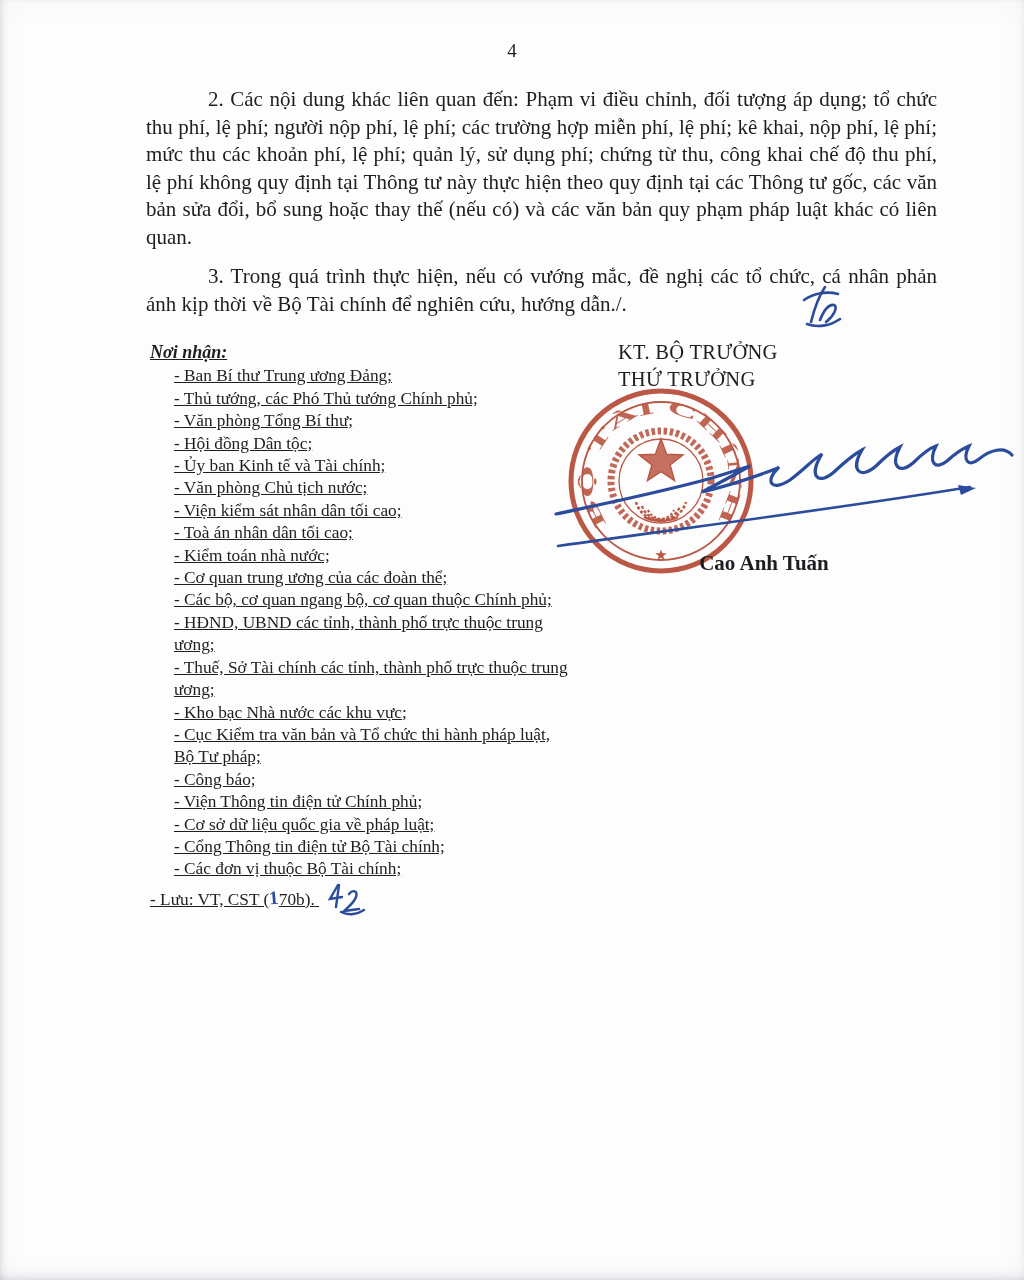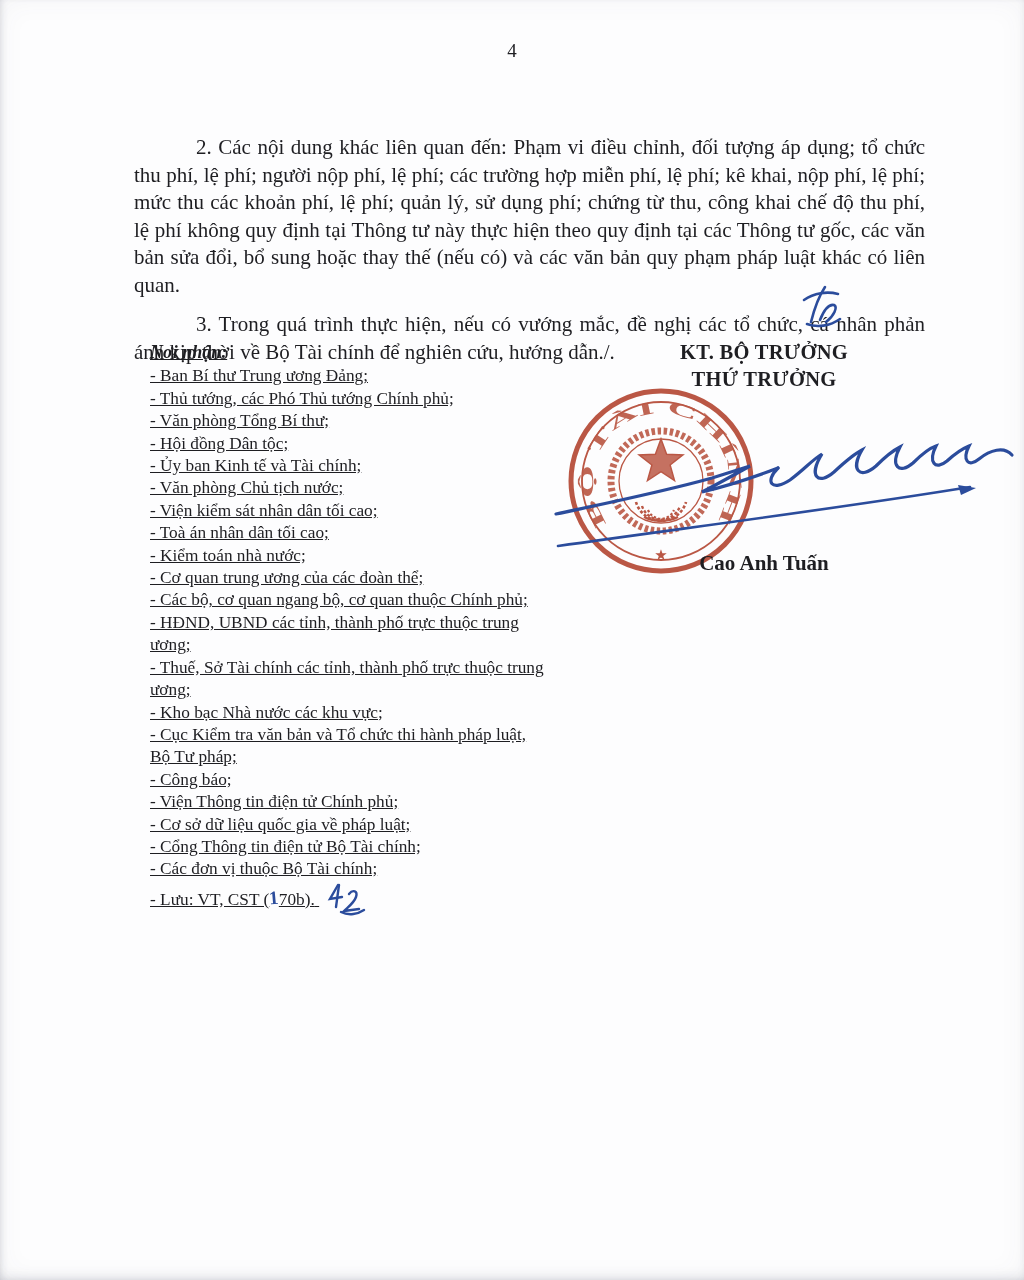--- a/index.html
+++ b/index.html
@@ -8,35 +8,35 @@
     background:#fdfdfe;
     font-family:"Liberation Serif","DejaVu Serif",serif;
     color:#1e1e22;
     box-shadow: inset 0 0 28px rgba(70,75,95,.05),
                 inset 5px 0 8px -5px rgba(70,75,95,.20),
                 inset 0 -9px 12px -7px rgba(70,75,95,.16),
                 inset -4px 0 8px -6px rgba(70,75,95,.12);
   }
   .pagenum{position:absolute;top:40px;left:0;width:1024px;text-align:center;
     font-size:19px;}
-  .para{position:absolute;left:134px;width:791px;text-align:justify;
-    text-indent:62px;font-size:21px;line-height:27.5px;margin-top:48px;}
+  .para{position:absolute;left:146px;width:791px;text-align:justify;
+    text-indent:62px;font-size:21px;line-height:27.5px;}
   #para2{top:86px;}
   #para3{top:263px;}
   .recipients{position:absolute;left:150px;top:341px;width:456px;
     font-size:17.3px;line-height:22.4px;text-decoration:underline;}
   .r-title{font-weight:bold;font-style:italic;font-size:18px;margin-bottom:2px;}
-  .r-item{white-space:pre-line;}
+  .r-item{white-space:pre-line;margin-left:24px;}
   .luu-line{white-space:nowrap;}
   .ink{color:#2b4c9c;}
   .luu-insert{font-weight:bold;display:inline-block;transform:translateY(-1px) rotate(-5deg);
     font-size:19px;}
   .luu-mark{display:inline-block;vertical-align:-12px;margin-left:5px;}
-  .sig-head{position:absolute;left:618px;top:339px;width:292px;text-align:center;
-    font-weight:bold;font-size:20.5px;line-height:27px;letter-spacing:.3px;}
+  .sig-head{position:absolute;left:618px;top:339px;width:292px;
+    font-weight:normal;font-size:20.5px;line-height:27px;letter-spacing:.3px;}
   .sig-name{position:absolute;left:618px;top:551px;width:292px;text-align:center;
     font-weight:bold;font-size:21px;z-index:4;}
   .seal{position:absolute;left:566px;top:386px;z-index:1;opacity:.92;}
   .sig-ink{position:absolute;left:542px;top:396px;z-index:2;}
   .paraph{position:absolute;left:797px;top:282px;z-index:2;}
 </style>
 </head>
 <body>
 
 <div class="page">

